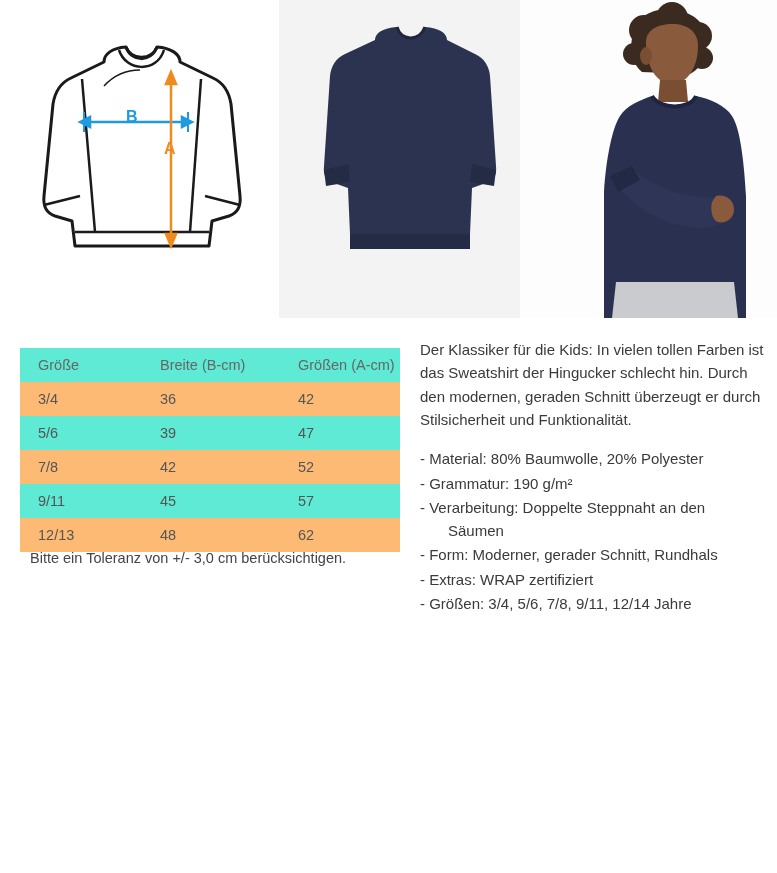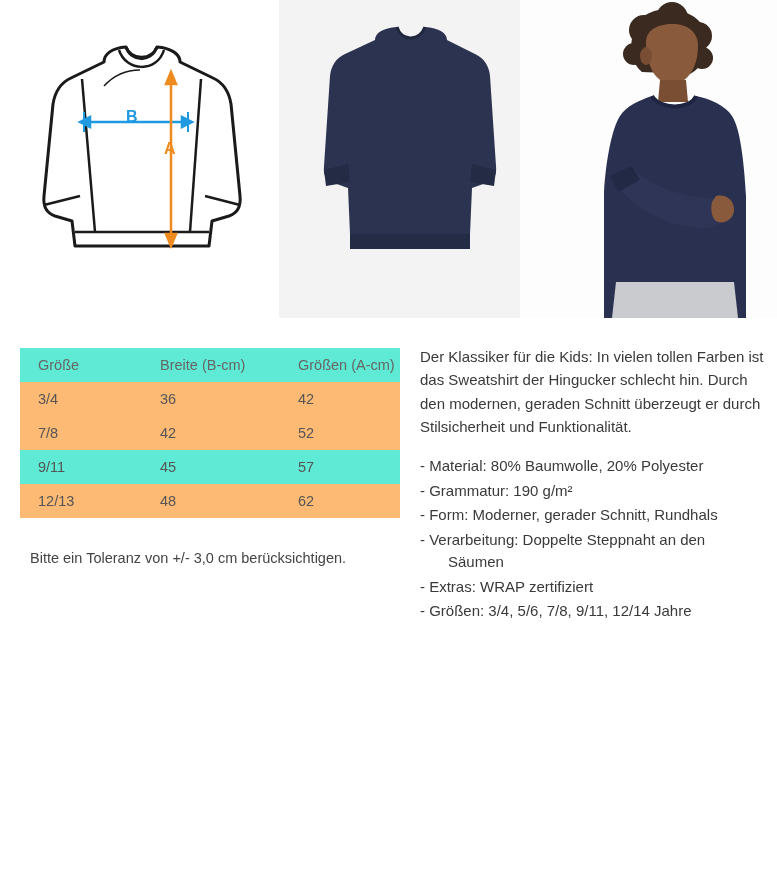--- a/index.html
+++ b/index.html
@@ -88,21 +88,21 @@
     left: 30px;
     top: 550px;
     font-size: 14.5px;
     color: #444444;
   }
 
   
   .desc {
     position: absolute;
     left: 420px;
-    top: 345px;
+    top: 338px;
     width: 345px;
     font-size: 15px;
     line-height: 1.55;
     color: #3a3a3a;
   }
   .desc p {
     margin: 0 0 17px 0;
   }
   .spec-list {
     margin: 0;
@@ -256,20 +256,25 @@
           <th>Breite (B-cm)</th>
           <th>Größen (A-cm)</th>
         </tr>
       </thead>
       <tbody>
         <tr class="odd">
           <td>3/4</td>
           <td>36</td>
           <td>42</td>
         </tr>
+        <tr class="even">
+          <td>5/6</td>
+          <td>39</td>
+          <td>47</td>
+        </tr>
         <tr class="odd">
           <td>7/8</td>
           <td>42</td>
           <td>52</td>
         </tr>
         <tr class="even">
           <td>9/11</td>
           <td>45</td>
           <td>57</td>
         </tr>
@@ -287,27 +292,27 @@
   <div class="desc">
     <p>Der Klassiker für die Kids: In vielen tollen Farben ist das Sweatshirt der Hingucker schlecht hin. Durch den modernen, geraden Schnitt überzeugt er durch Stilsicherheit und Funktionalität.</p>
     <ul class="spec-list">
       <li>
         <span>- Material: 80% Baumwolle, 20% Polyester</span>
       </li>
       <li>
         <span>- Grammatur: 190 g/m²</span>
       </li>
       <li>
-        <span>- Form: Moderner, gerader Schnitt, Rundhals</span>
-      </li>
-      <li>
         <span>- Verarbeitung: Doppelte Steppnaht an den</span>
         <span class="cont">Säumen</span>
       </li>
       <li>
+        <span>- Form: Moderner, gerader Schnitt, Rundhals</span>
+      </li>
+      <li>
         <span>- Extras: WRAP zertifiziert</span>
       </li>
       <li>
         <span>- Größen: 3/4, 5/6, 7/8, 9/11, 12/14 Jahre</span>
       </li>
     </ul>
   </div>
 
 </div>
 

